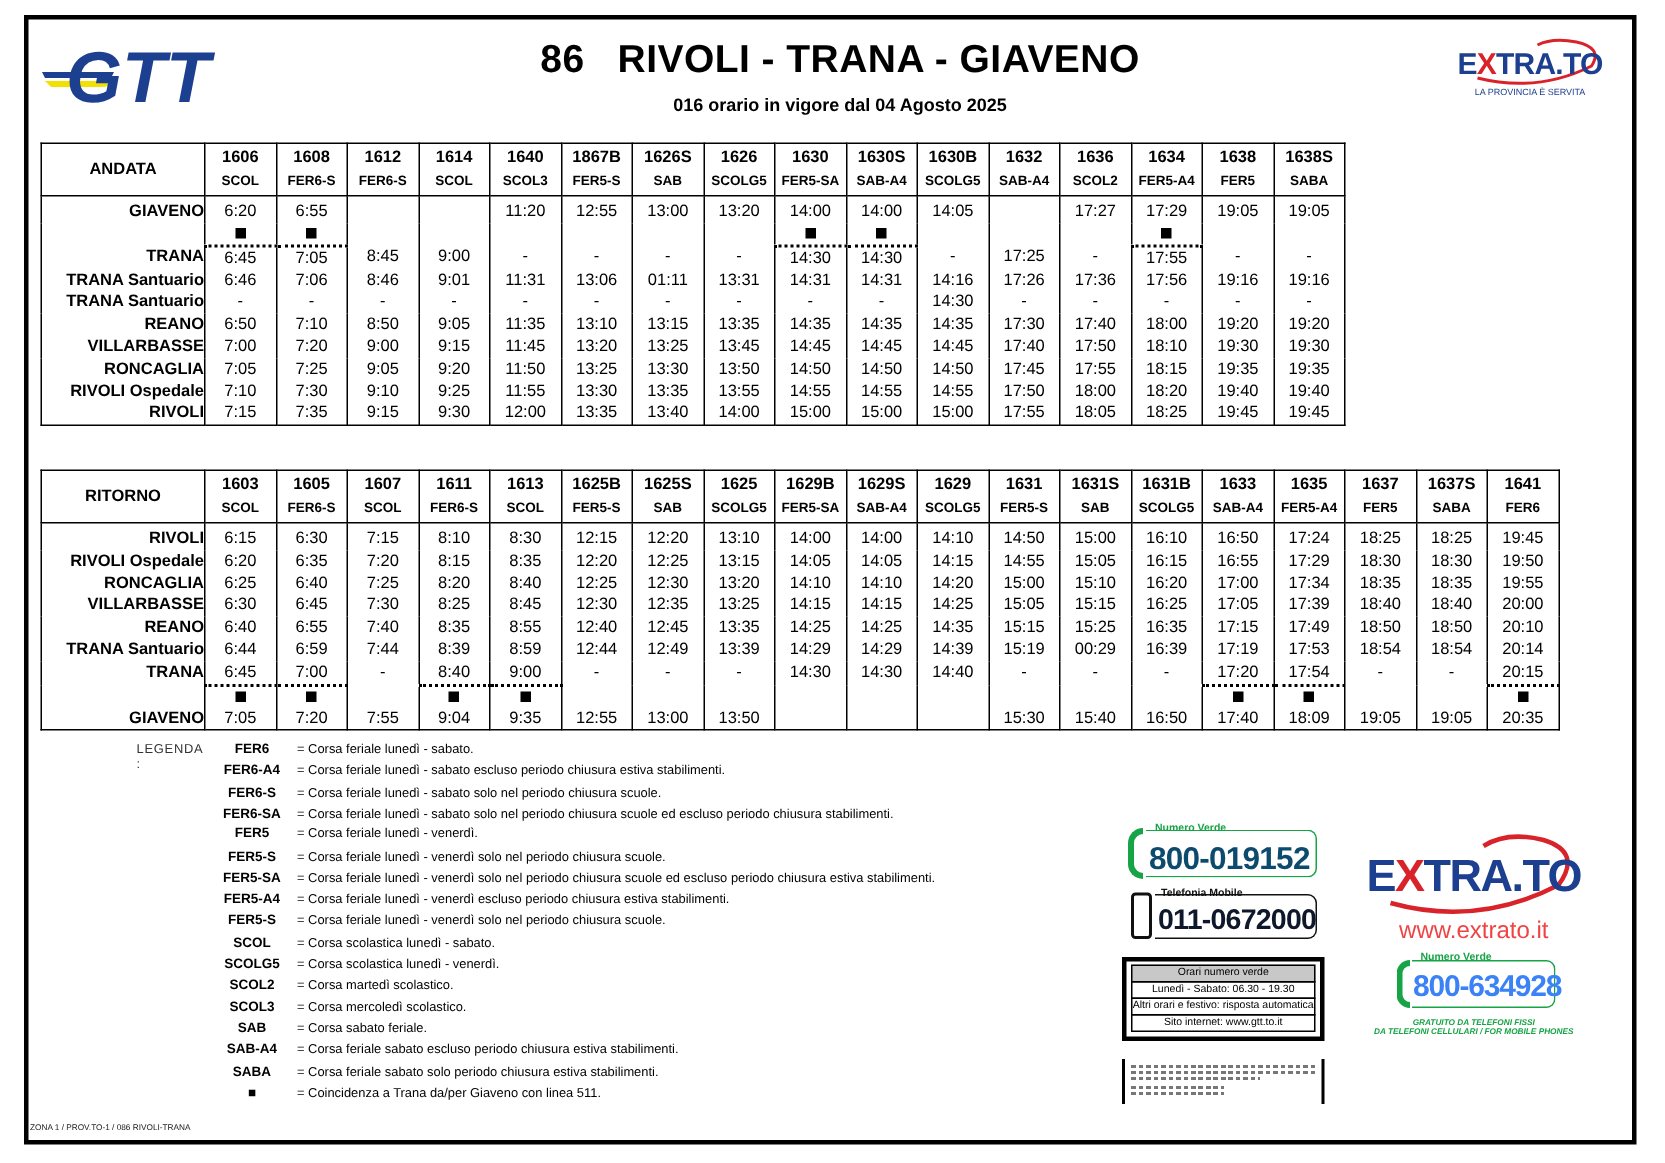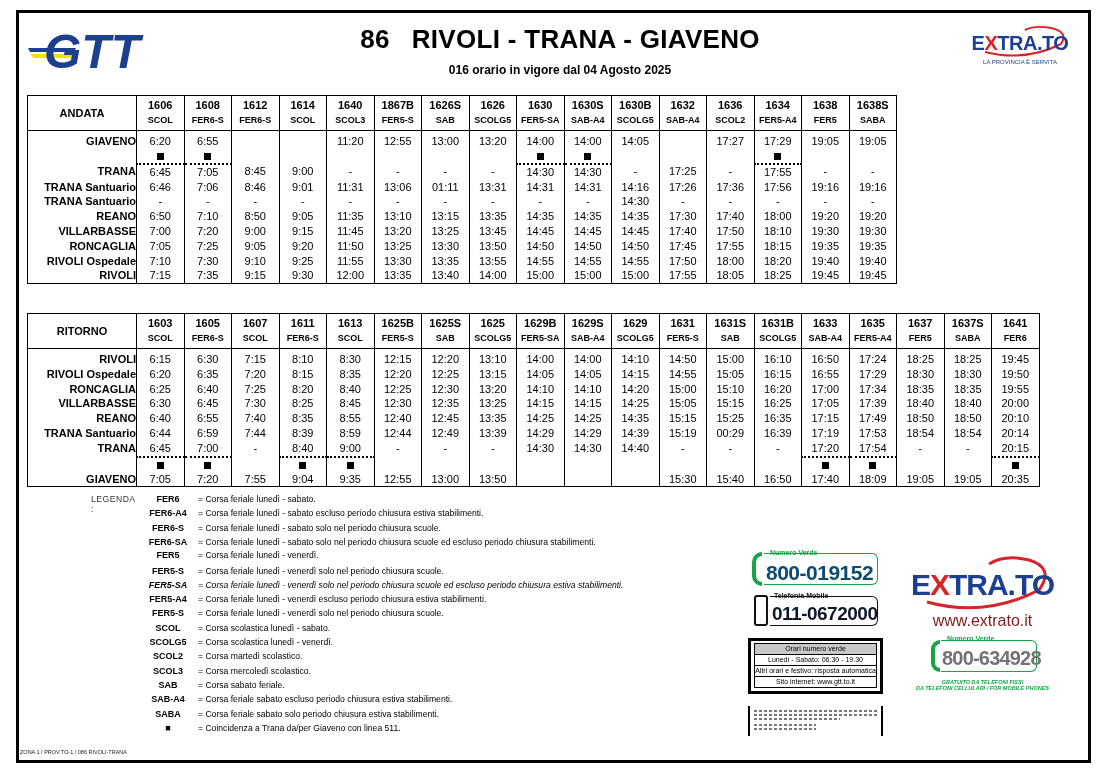--- a/index.html
+++ b/index.html
@@ -53,26 +53,26 @@
   .tm .box { position: absolute; left: 22px; top: 4px; width: 108px; height: 30px; border: 1px solid #111; border-left: none; border-radius: 0 6px 6px 0; box-sizing: border-box; }
   .tm .num { position: absolute; left: 24px; top: 11px; font-size: 19px; font-weight: bold; color: #0f172a; letter-spacing: -0.5px; }
   .hours { position: relative; margin-top: 6px; border: 3px solid #000; padding: 3px; font-size: 7px; }
   .hours div { border: 1px solid #000; text-align: center; line-height: 10px; margin-top: -1px; white-space: nowrap; }
   .hours div.h { background: #c8c8c8; }
   .fine { position: relative; margin-top: 12px; height: 26px; border-left: 2px solid #000; border-right: 2px solid #000; padding: 2px 4px; font-size: 3.5px; line-height: 4.5px; color: #555; overflow: hidden; }
 
   .extra-big { position: absolute; left: 905px; top: 552px; width: 155px; text-align: center; }
   .extra-big .brand { font-size: 30px; font-weight: bold; color: #1d3f8f; letter-spacing: -1px; margin-top: 16px; position: relative; }
   .extra-big .brand .x { color: #d8232a; }
-  .extra-big .url { font-size: 16px; color: #7f1d1d; margin-top: 10px; }
+  .extra-big .url { font-size: 16px; color: #ef4444; margin-top: 10px; }
   .extra-big .nvbox { position: relative; height: 44px; margin-top: 4px; }
   .extra-big .nvbox .ph { position: absolute; left: 26px; top: 6px; width: 9px; height: 32px; border: 4px solid #17a446; border-right: none; border-radius: 9px 0 0 9px; box-sizing: border-box; }
   .extra-big .nvbox .box { position: absolute; left: 36px; top: 6px; width: 96px; height: 32px; border: 1px solid #17a446; border-left: none; border-radius: 0 6px 6px 0; box-sizing: border-box; }
   .extra-big .nvbox .lab { position: absolute; left: 42px; top: 1px; font-size: 7px; font-weight: bold; color: #17a446; }
-  .extra-big .nvbox .num { position: absolute; left: 37px; top: 13px; font-size: 20px; font-weight: bold; color: #737373; letter-spacing: -0.8px; }
+  .extra-big .nvbox .num { position: absolute; left: 37px; top: 13px; font-size: 20px; font-weight: bold; color: #3b82f6; letter-spacing: -0.8px; }
   .extra-big .note { font-size: 5.5px; font-weight: bold; font-style: italic; color: #17a446; margin-top: 1px; }
   .extra-big .intl { font-size: 20px; font-weight: bold; color: #17a446; letter-spacing: -0.5px; margin-top: 4px; }
   .extra-big .note2 { font-size: 5.5px; font-weight: bold; font-style: italic; color: #17a446; }
 </style>
 </head>
 <body>
 
 <div class="frame"></div>
 
 <svg class="gtt-logo" viewBox="0 0 135 50">
@@ -643,21 +643,21 @@
 </table>
 
 <div class="legend" id="legend">
   <div class="lbl">LEGENDA :</div>
 <div class="row" style="top: 0px;"><span class="code">FER6</span><span class="desc">= Corsa feriale lunedì - sabato.</span></div>
     <div class="row" style="top: 14.3px;"><span class="code">FER6-A4</span><span class="desc">= Corsa feriale lunedì - sabato escluso periodo chiusura estiva stabilimenti.</span></div>
     <div class="row" style="top: 28.6px;"><span class="code">FER6-S</span><span class="desc">= Corsa feriale lunedì - sabato solo nel periodo chiusura scuole.</span></div>
     <div class="row" style="top: 42.9px;"><span class="code">FER6-SA</span><span class="desc">= Corsa feriale lunedì - sabato solo nel periodo chiusura scuole ed escluso periodo chiusura stabilimenti.</span></div>
     <div class="row" style="top: 56px;"><span class="code">FER5</span><span class="desc">= Corsa feriale lunedì - venerdì.</span></div>
     <div class="row" style="top: 71.5px;"><span class="code">FER5-S</span><span class="desc">= Corsa feriale lunedì - venerdì solo nel periodo chiusura scuole.</span></div>
-    <div class="row" style="top: 85.8px; font-style: italic;"><span class="code">FER5-SA</span><span class="desc">= Corsa feriale lunedì - venerdì solo nel periodo chiusura scuole ed escluso periodo chiusura estiva stabilimenti.</span></div>
+    <div class="row" style="top: 85.8px;"><span class="code">FER5-SA</span><span class="desc">= Corsa feriale lunedì - venerdì solo nel periodo chiusura scuole ed escluso periodo chiusura estiva stabilimenti.</span></div>
     <div class="row" style="top: 100.1px;"><span class="code">FER5-A4</span><span class="desc">= Corsa feriale lunedì - venerdì escluso periodo chiusura estiva stabilimenti.</span></div>
     <div class="row" style="top: 114.4px;"><span class="code">FER5-S</span><span class="desc">= Corsa feriale lunedì - venerdì solo nel periodo chiusura scuole.</span></div>
     <div class="row" style="top: 128.7px;"><span class="code">SCOL</span><span class="desc">= Corsa scolastica lunedì - sabato.</span></div>
     <div class="row" style="top: 143px;"><span class="code">SCOLG5</span><span class="desc">= Corsa scolastica lunedì - venerdì.</span></div>
     <div class="row" style="top: 157.3px;"><span class="code">SCOL2</span><span class="desc">= Corsa martedì scolastico.</span></div>
     <div class="row" style="top: 171.6px;"><span class="code">SCOL3</span><span class="desc">= Corsa mercoledì scolastico.</span></div>
     <div class="row" style="top: 185.9px;"><span class="code">SAB</span><span class="desc">= Corsa sabato feriale.</span></div>
     <div class="row" style="top: 200.2px;"><span class="code">SAB-A4</span><span class="desc">= Corsa feriale sabato escluso periodo chiusura estiva stabilimenti.</span></div>
     <div class="row" style="top: 214.5px;"><span class="code">SABA</span><span class="desc">= Corsa feriale sabato solo periodo chiusura estiva stabilimenti.</span></div>
     <div class="row" style="top: 228.8px;"><span class="code">■</span><span class="desc">= Coincidenza a Trana da/per Giaveno con linea 511.</span></div>

